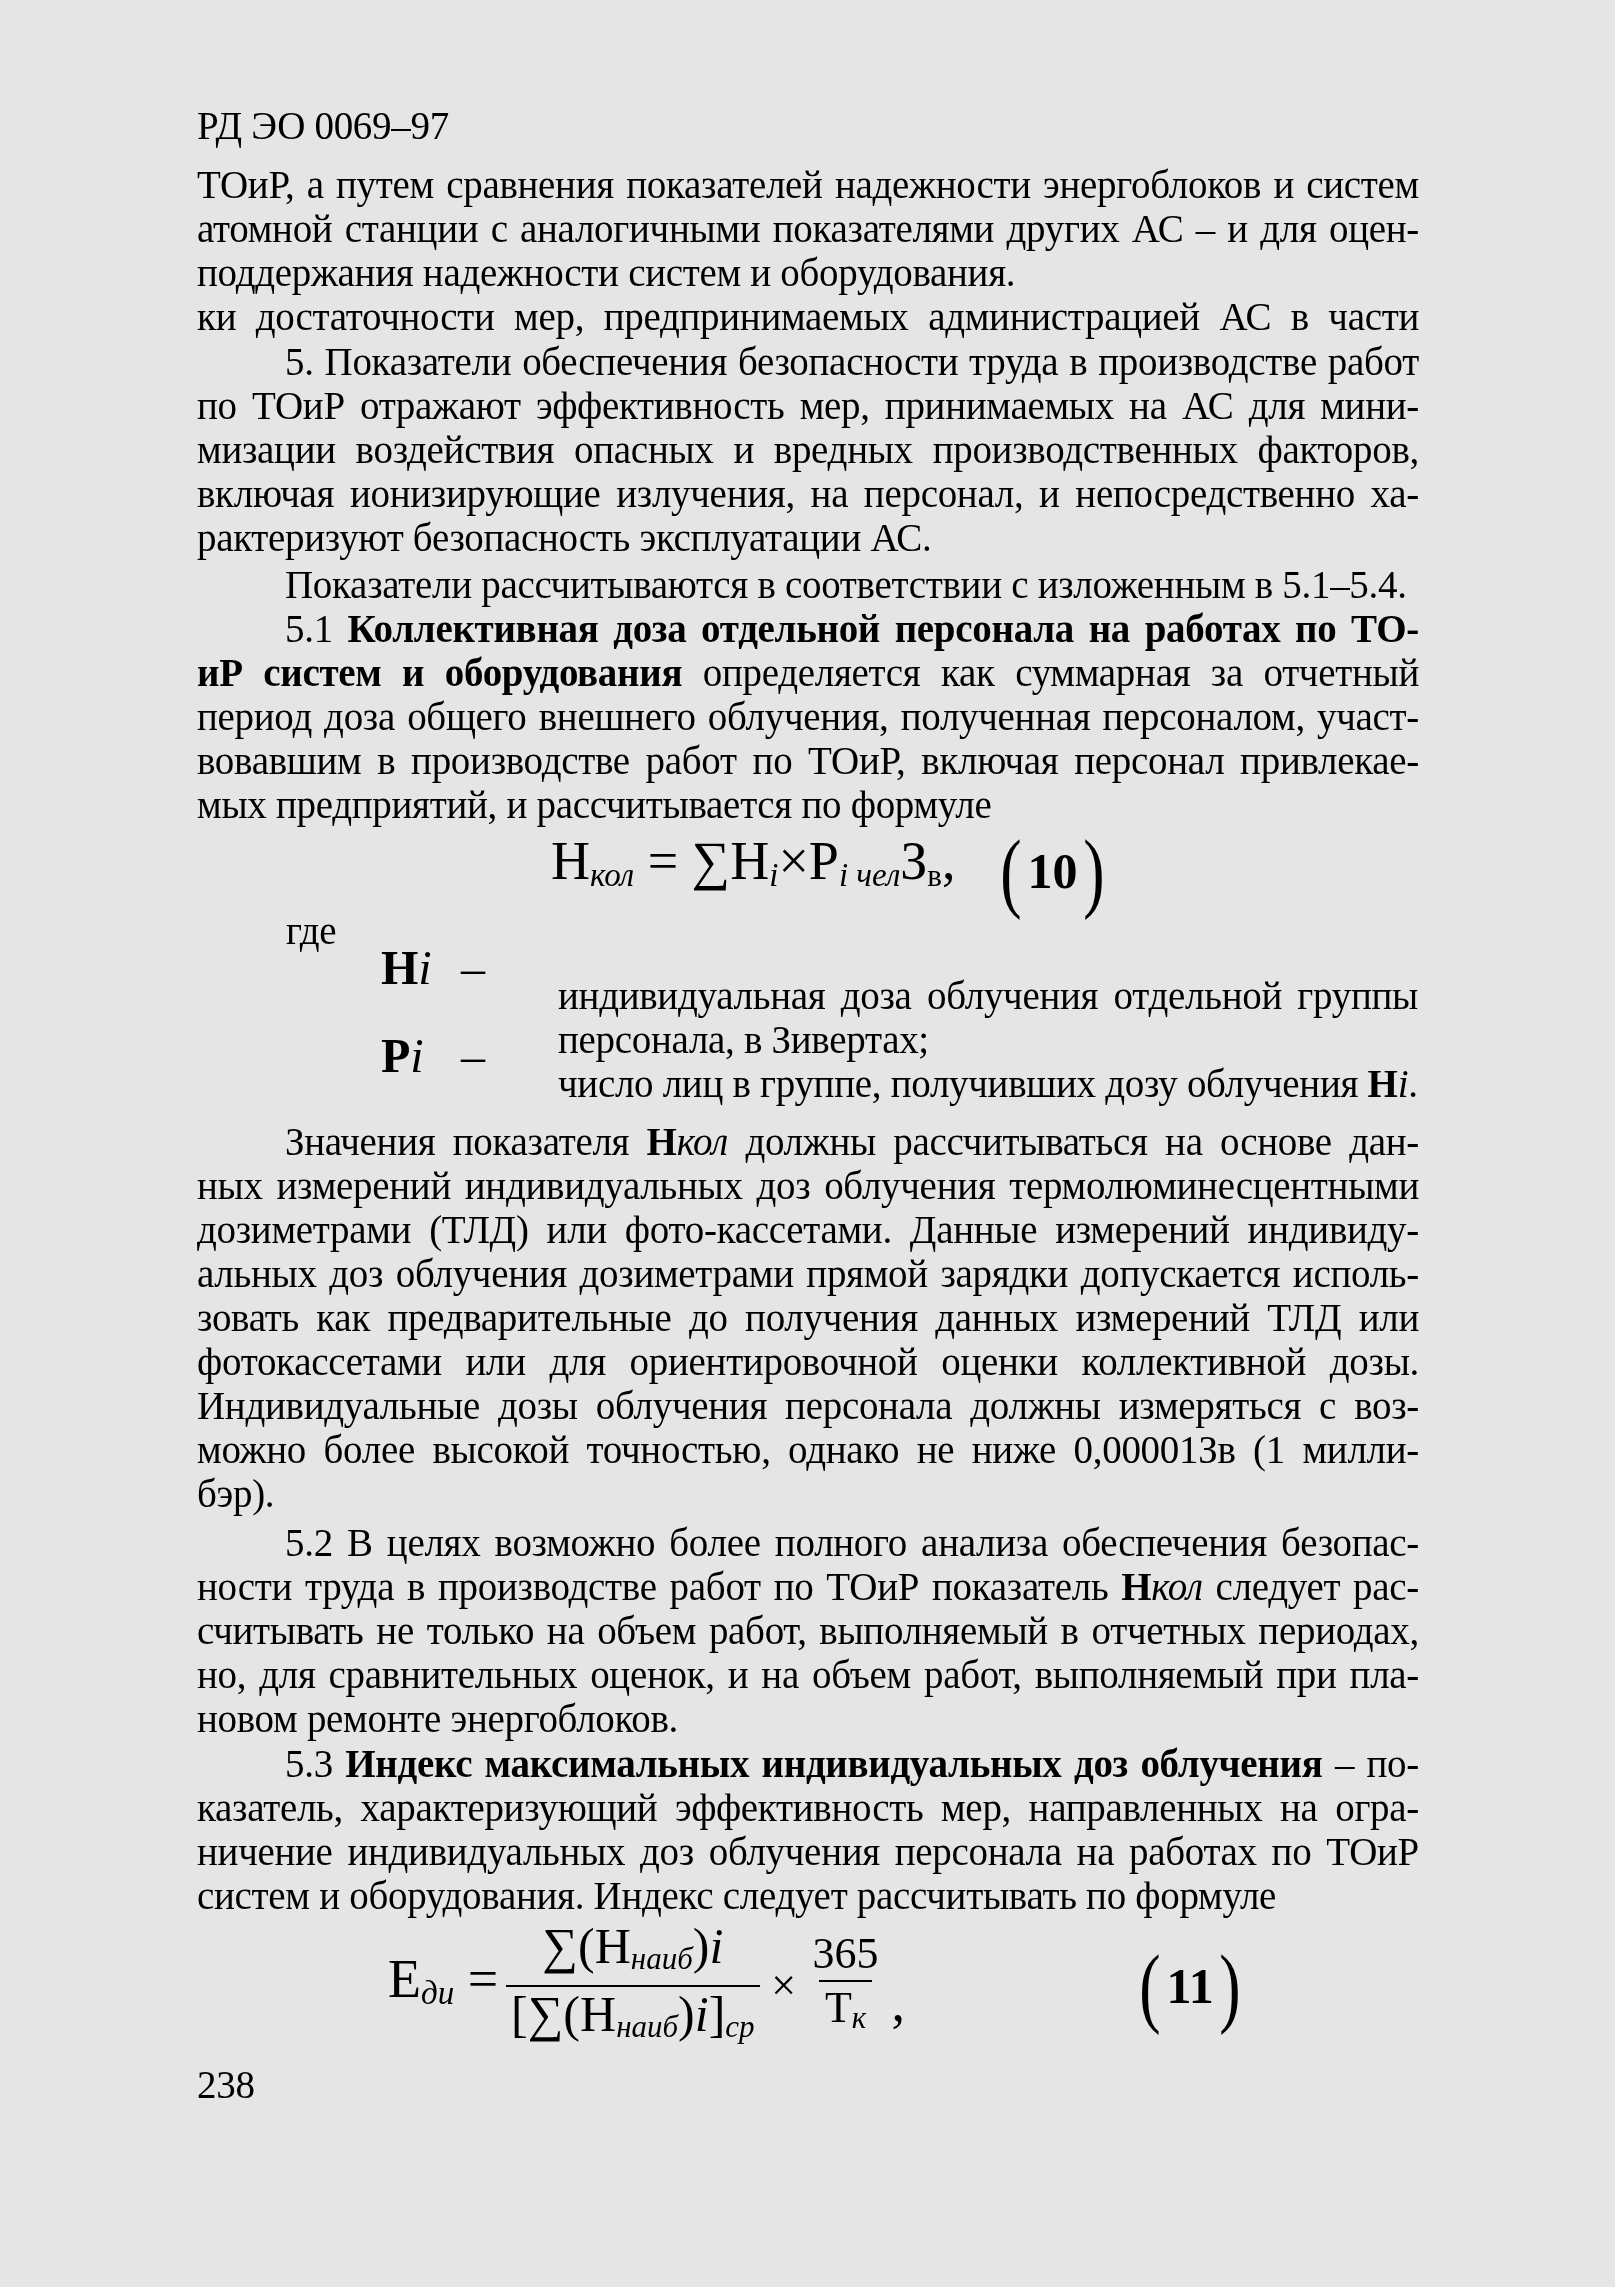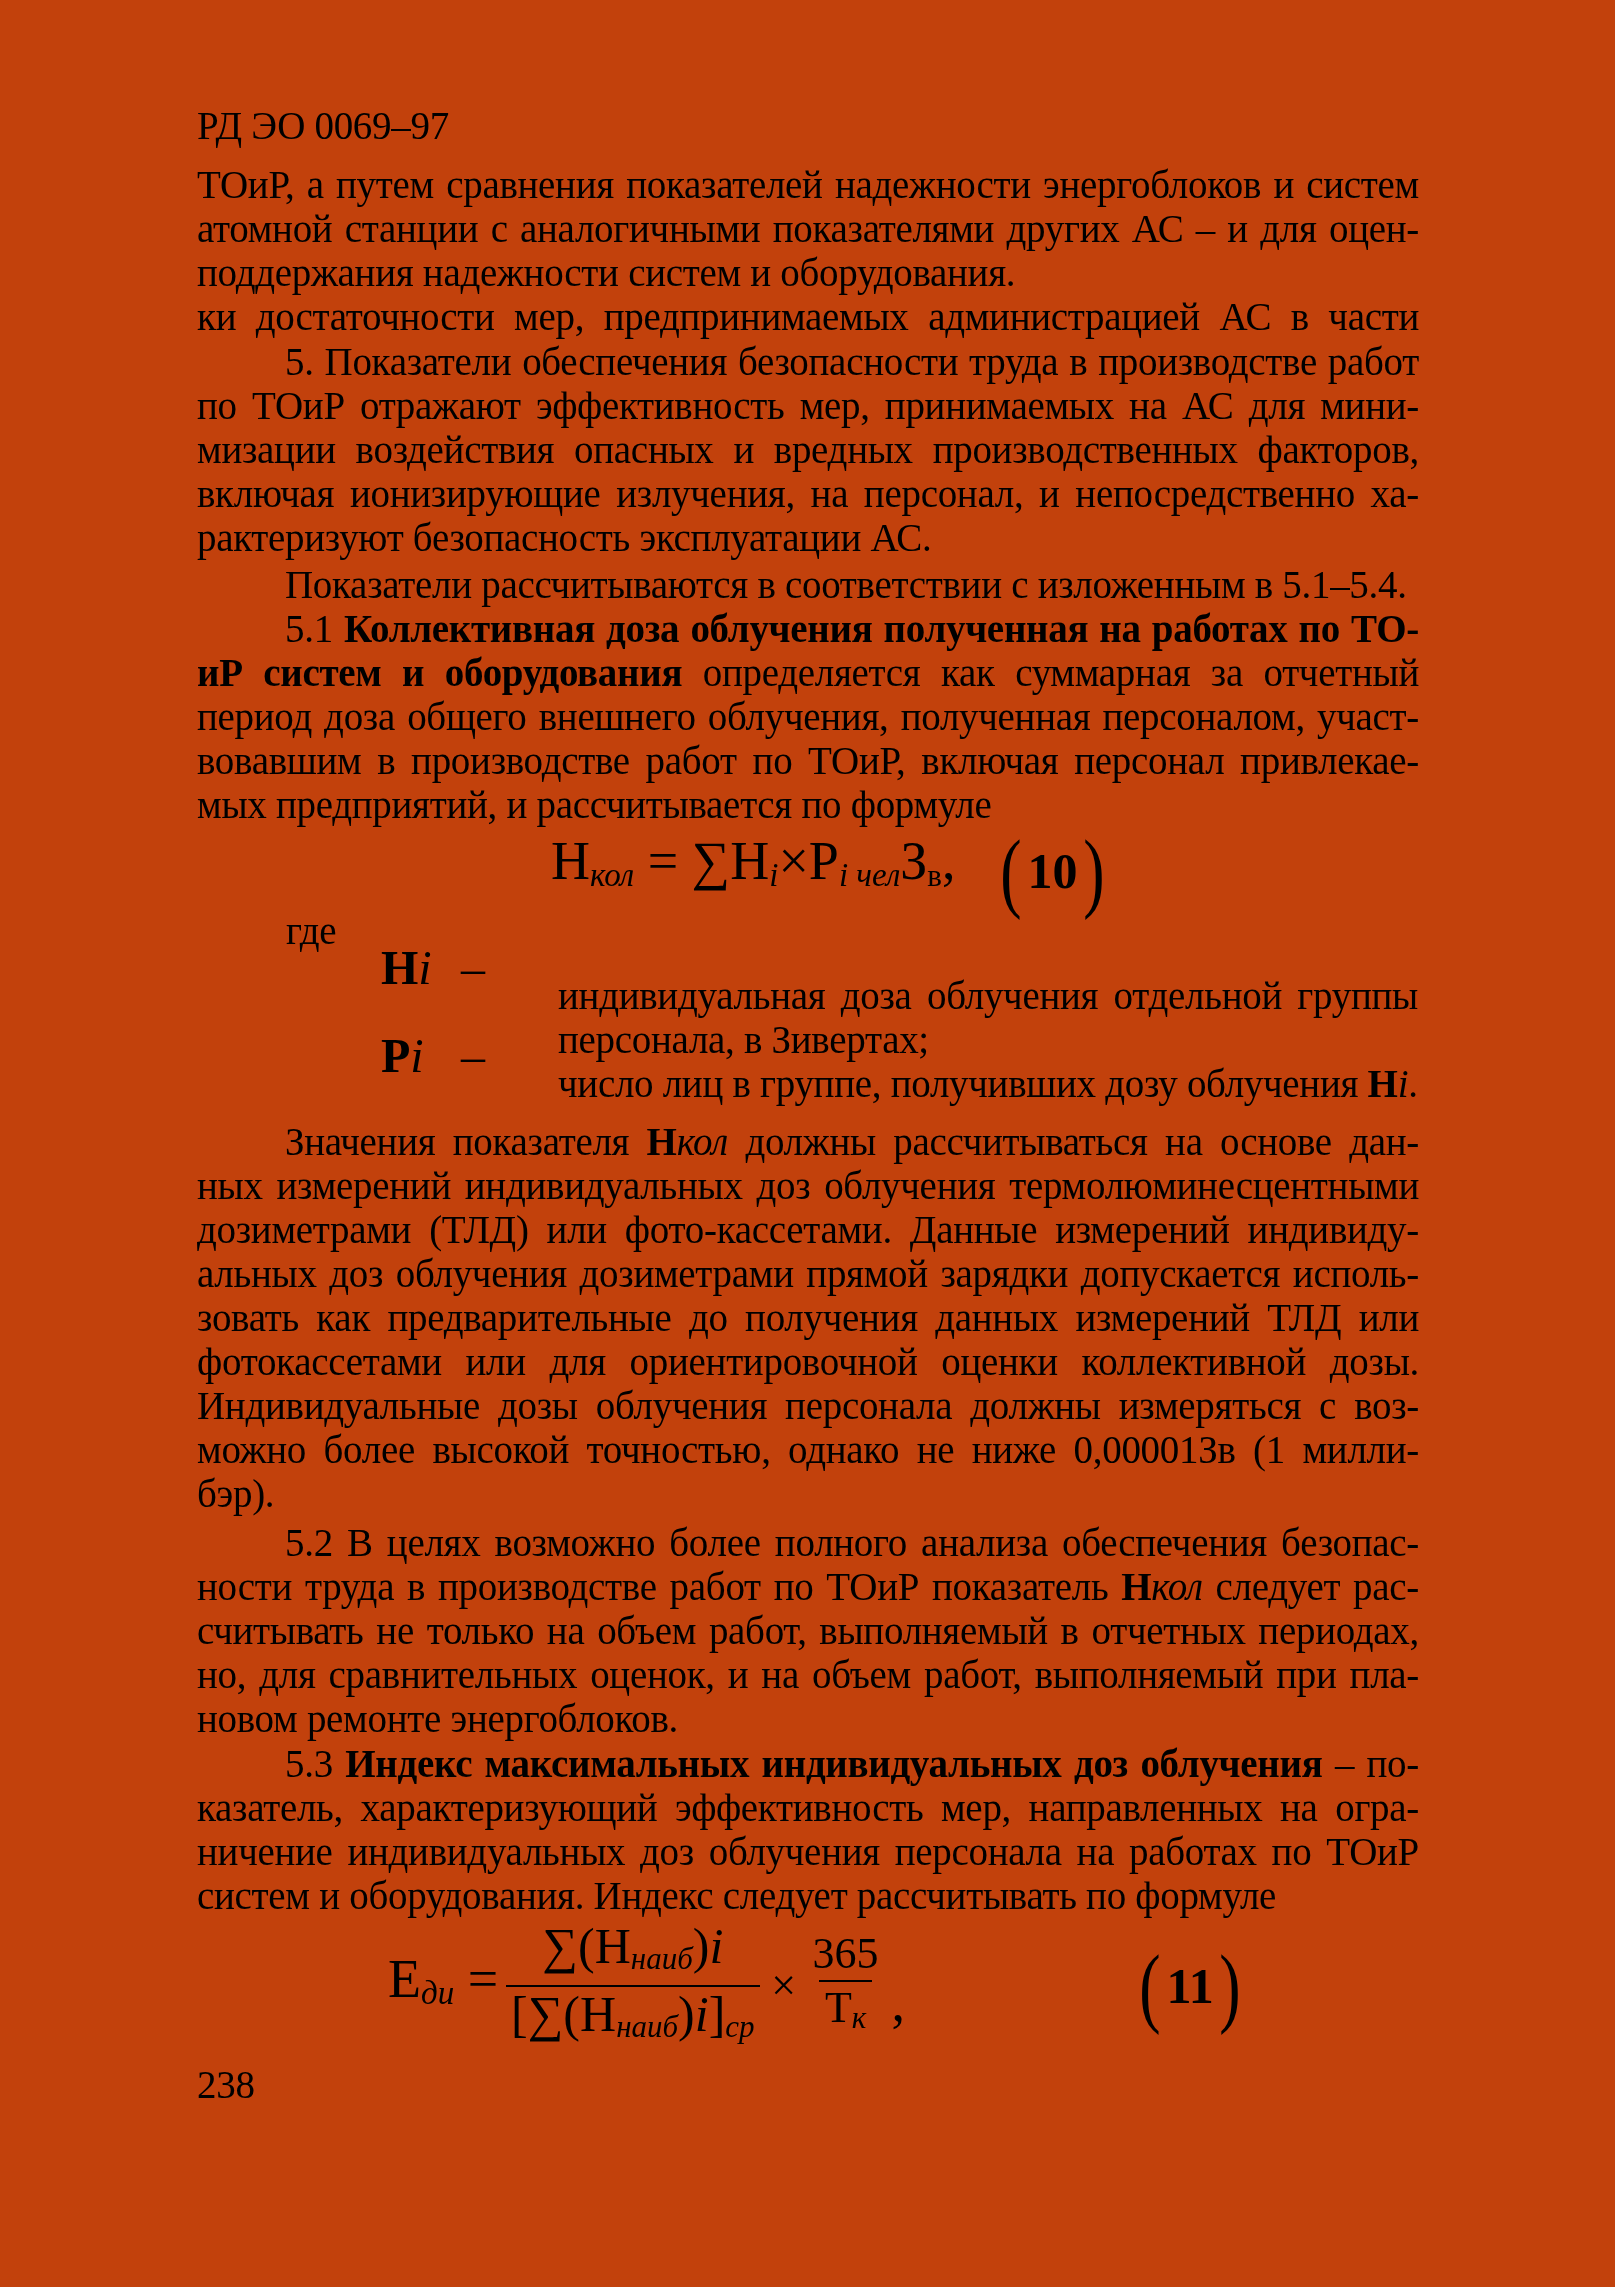--- a/index.html
+++ b/index.html
@@ -1,16 +1,16 @@
 <!DOCTYPE html>
 <html style="font-size:14.8px"><head>
 <meta charset="utf-8">
 <style>
   html,body{margin:0;padding:0;background:#fff;}
-  .page{position:relative;width:1615px;height:2288px;background:#c2410c;overflow:hidden;
+  .page{position:relative;width:1615px;height:2288px;background:#e5e5e5;overflow:hidden;
         font-family:"Liberation Serif","DejaVu Serif",serif;color:#000;}
   .blk{position:absolute;left:197px;width:1222px;}
   .ln{height:44px;line-height:44px;font-size:39px;letter-spacing:-0.3px;
       text-align:justify;text-align-last:justify;white-space:normal;}
   .ln.last{text-align-last:left;}
   .ln.ind{text-indent:88px;}
   .b{font-weight:bold;}
   .it{font-style:italic;}
   .abs{position:absolute;}
   
@@ -57,21 +57,21 @@
     <div class="ln">мизации воздействия опасных и вредных производственных факторов,</div>
     <div class="ln">включая ионизирующие излучения, на персонал, и непосредственно ха-</div>
     <div class="ln last">рактеризуют безопасность эксплуатации АС.</div>
   </div>
 
   <div class="blk" style="top:563px">
     <div class="ln ind last">Показатели рассчитываются в соответствии с изложенным в 5.1–5.4.</div>
   </div>
 
   <div class="blk" style="top:607px">
-    <div class="ln ind"><span>5.1 </span><span class="b">Коллективная доза облучения полученная на работах по ТО-</span></div>
+    <div class="ln ind"><span>5.1 </span><span class="b">Коллективная доза отдельной персонала на работах по ТО-</span></div>
     <div class="ln"><span class="b">иР систем и оборудования</span><span> определяется как суммарная за отчетный</span></div>
     <div class="ln">период доза общего внешнего облучения, полученная персоналом, участ-</div>
     <div class="ln">вовавшим в производстве работ по ТОиР, включая персонал привлекае-</div>
     <div class="ln last">мых предприятий, и рассчитывается по формуле</div>
   </div>
 
   <div class="f10"><span>Н</span><span class="fsub">кол</span><span> = </span><span>∑</span><span>Н</span><span class="fsub">i</span><span>×</span><span>Р</span><span class="fsub">i чел</span><span>З</span><span class="fsubu">в</span><span>,</span></div>
   <div class="eqnum" style="top:829px;left:996px">
       <span class="par">(</span>
       <span class="dig">10</span>

